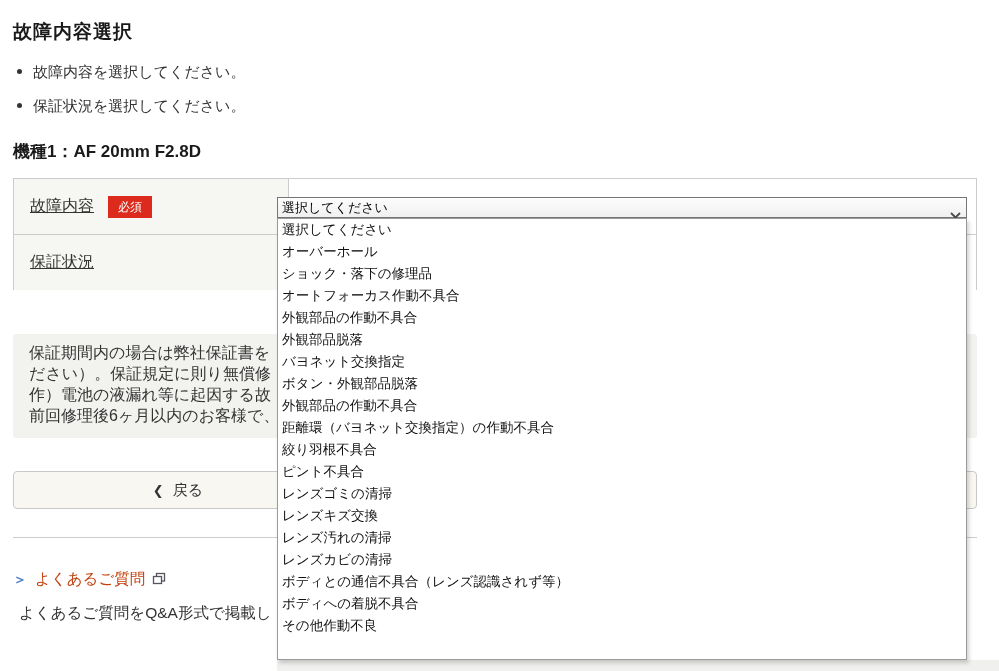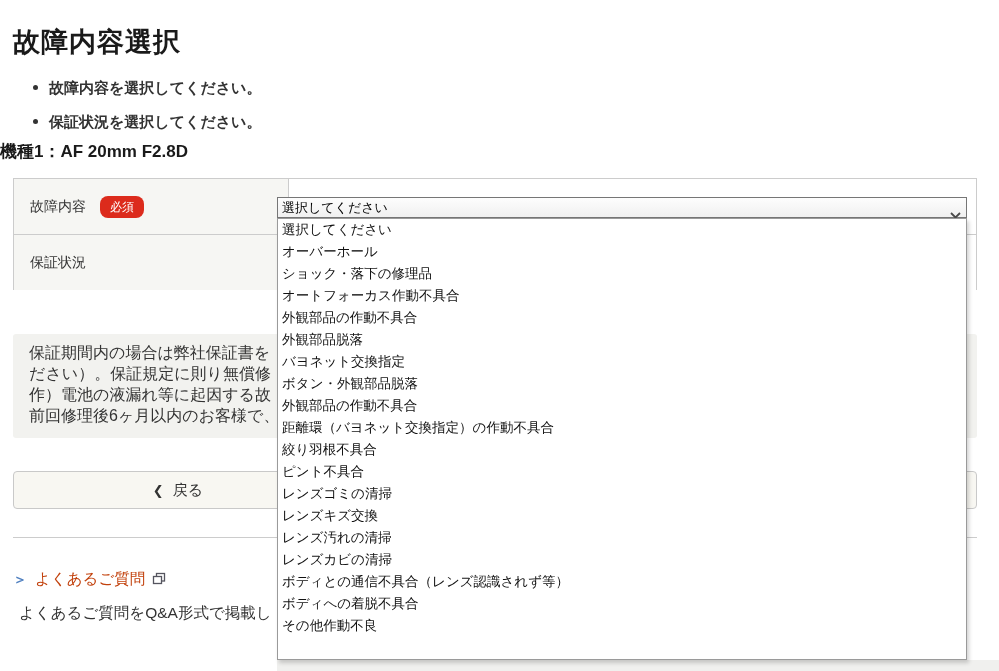--- a/index.html
+++ b/index.html
@@ -5,34 +5,34 @@
   html,body{margin:0;padding:0;}
   body{
     width:999px;height:671px;position:relative;overflow:hidden;
     background:#ffffff;
     font-family:"Liberation Sans","DejaVu Sans",sans-serif;
     color:#333;
   }
   .abs{position:absolute;box-sizing:border-box;}
 
   
-  .page-title{left:13px;top:6px;font-size:27px;font-weight:bold;color:#1a1a1a;letter-spacing:1px;}
-  .instructions{left:13px;top:63px;margin:16px;padding:0;list-style:none;font-weight:bold;}
+  .page-title{left:13px;top:6px;font-size:19px;font-weight:bold;color:#1a1a1a;letter-spacing:1px;}
+  .instructions{left:13px;top:63px;margin:0;padding:0;list-style:none;}
   .instructions li{font-size:15px;color:#333;margin-bottom:15px;white-space:nowrap;}
   .instructions li::before{content:"";display:inline-block;width:5px;height:5px;border-radius:50%;background:#333;margin:0 11px 3px 4px;}
-  .model-heading{left:0;top:140px;font-size:17px;font-weight:bold;color:#1a1a1a;white-space:nowrap;}
+  .model-heading{left:13px;top:140px;font-size:17px;font-weight:bold;color:#1a1a1a;white-space:nowrap;}
 
   
   .fault-table{left:13px;top:178px;width:964px;height:112px;border:1px solid #cccccc;background:#fff;}
   .t-row{display:flex;height:55px;border-bottom:1px solid #cccccc;}
   .t-row:last-child{border-bottom:none;}
   .label-cell{width:258px;background:#f6f6f3;border-right:1px solid #cccccc;display:flex;align-items:center;padding-left:16px;}
-  .label-cell .lbl{font-size:14px;color:#333;}
+  .label-cell .lbl{font-size:16px;color:#333;text-decoration:underline;}
   .value-cell{flex:1;background:#fff;}
-  .required-badge{display:inline-block;background:#dc2b1c;color:#fff;font-size:12px;line-height:1;padding:5px 10px;border-radius:8px;margin-left:14px;}
+  .required-badge{display:inline-block;background:#dc2b1c;color:#fff;font-size:12px;line-height:1;padding:5px 10px;border-radius:0;margin-left:14px;}
 
   
   .fault-select{left:277px;top:197px;width:690px;height:21px;border:1px solid #767676;
     background:linear-gradient(180deg,#fdfdfd,#f0f0f0);z-index:6;display:flex;align-items:center;cursor:default;}
   .fault-select .sel-text{font-size:13px;color:#000;padding-left:4px;white-space:nowrap;}
   .fault-select .chev{position:absolute;right:5px;top:7px;}
 
   
   .fault-dropdown{left:277px;top:218px;width:690px;height:442px;background:#fff;
     border:1px solid #9a9a9a;z-index:10;box-shadow:2px 3px 4px rgba(0,0,0,0.18);}

